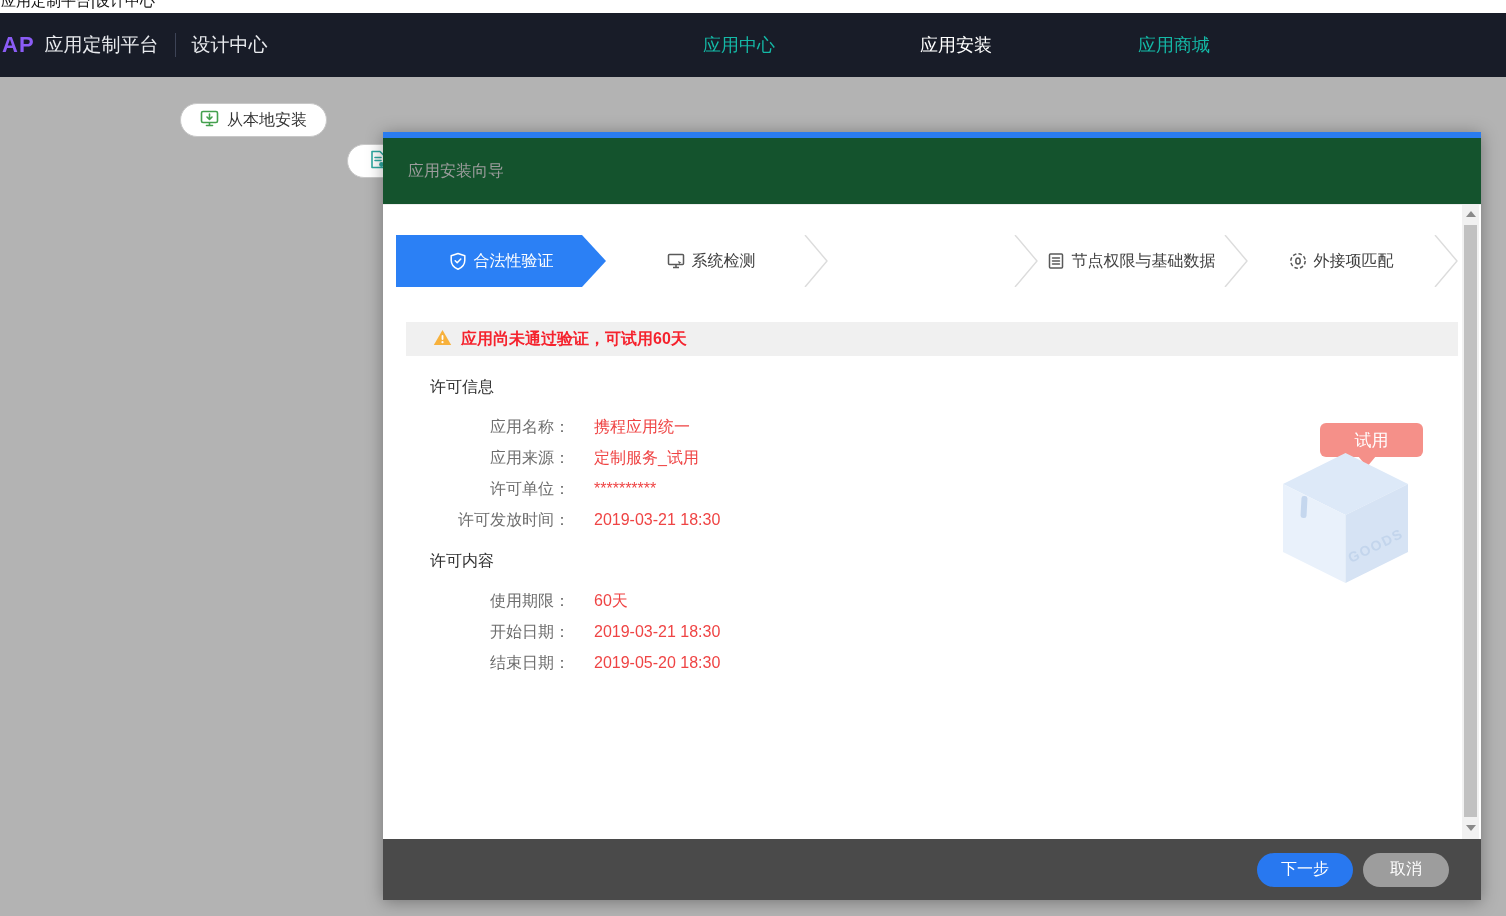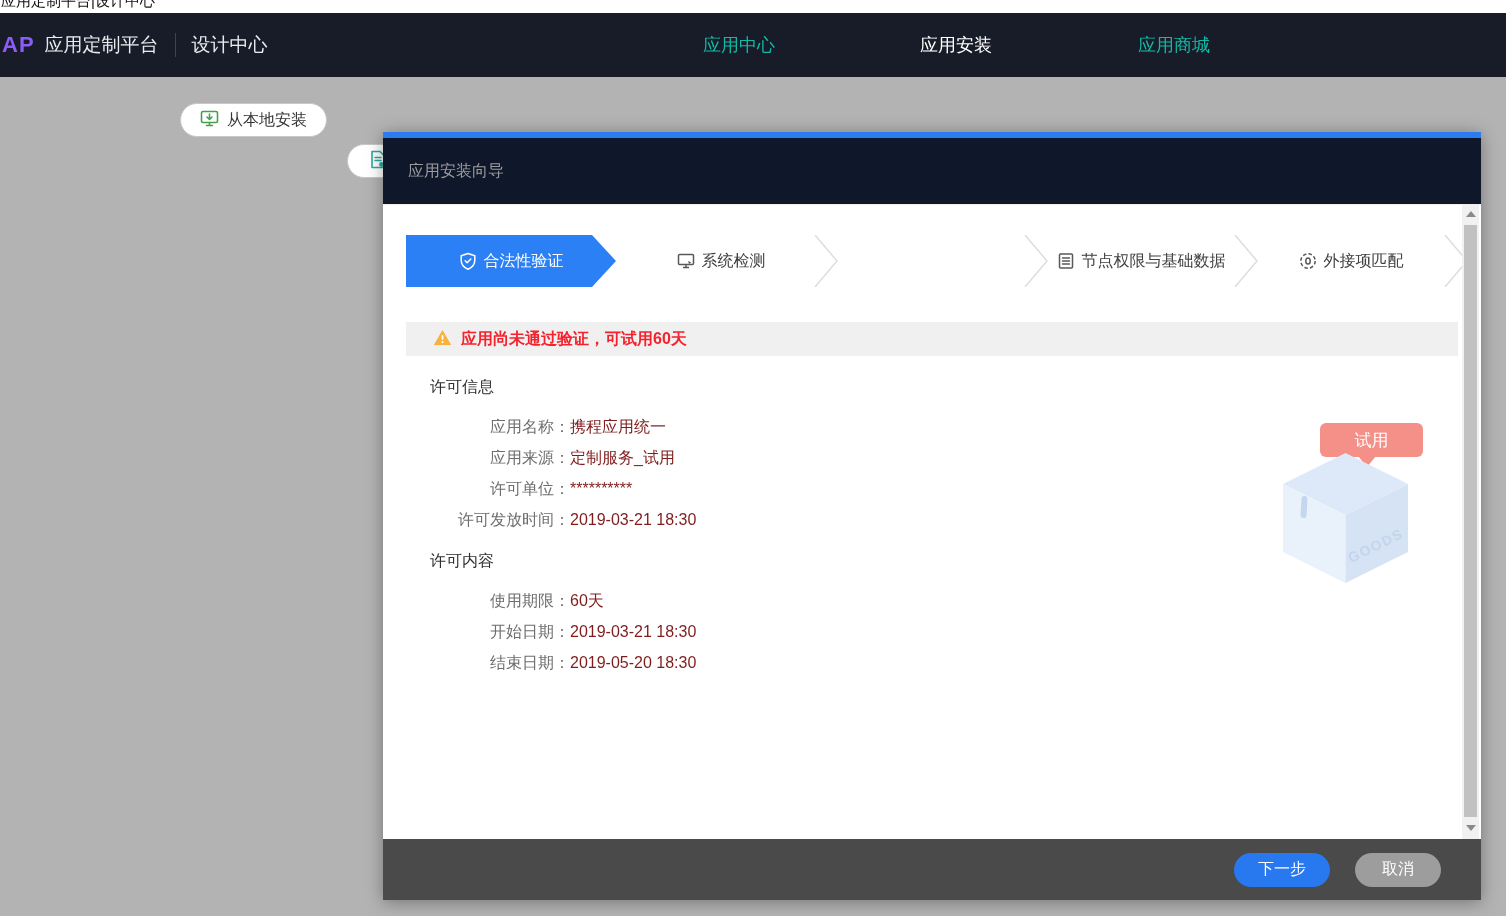--- a/index.html
+++ b/index.html
@@ -24,47 +24,47 @@
 
   
   .tool-btn { position:absolute; top:103px; height:34px; background:#fff; border:1px solid #c8c8c8; border-radius:17px; display:flex; align-items:center; justify-content:center; gap:8px; font-size:16px; color:#333; cursor:pointer; }
   .tool-btn.local { left:180px; width:147px; }
   .tool-btn.license { left:347px; width:166px;margin-top:41px; }
   .tool-btn svg { flex:0 0 auto; }
 
   
   .modal { position:absolute; left:383px; top:132px; width:1098px; height:768px; box-shadow:0 2px 16px rgba(0,0,0,.35); background:#fff; }
   .modal-topbar { height:6px; background:#2a7cf0; }
-  .modal-header { height:67px; background:#0f172a; border-bottom:1px solid #ededed; display:flex; align-items:center; padding-left:25px; }
+  .modal-header { height:67px; background:#14532d; border-bottom:1px solid #ededed; display:flex; align-items:center; padding-left:25px; }
   .modal-title { font-size:16px; color:#9c9c9c; }
   .modal-body { position:relative; height:634px; background:#fff; overflow:hidden; }
-  .modal-footer { height:61px; background:#4a4a4a; display:flex; align-items:center; justify-content:flex-end; gap:25px; padding-right:40px; }
+  .modal-footer { height:61px; background:#4a4a4a; display:flex; align-items:center; justify-content:flex-end; gap:10px; padding-right:32px; }
   .btn-next { width:96px; height:34px; border:none; border-radius:17px; background:#2878f0; color:#fff; font-size:16px; font-family:inherit; cursor:pointer; }
   .btn-cancel { width:86px; height:34px; border:none; border-radius:17px; background:#9d9d9d; color:#fff; font-size:16px; font-family:inherit; cursor:pointer; }
 
   
-  .steps { position:absolute; left:23px; top:30px; width:1052px; height:52px; }
+  .steps { position:absolute; left:13px; top:30px; width:1052px; height:52px; }
   .step { position:absolute; top:0; height:52px; width:210px; display:flex; align-items:center; justify-content:center; gap:7px; font-size:16px; color:#404040; cursor:pointer; white-space:nowrap; }
   .step .sicon { display:flex; align-items:center; }
   .step.active { background:#2b80f5; color:#fff; clip-path:polygon(0 0, 186px 0, 210px 26px, 186px 52px, 0 52px); z-index:2; }
   .sep { position:absolute; top:0; }
 
   
   .warn-bar { position:absolute; left:23px; top:117px; width:1052px; height:34px; background:#f0f0f0; display:flex; align-items:center; padding-left:27px; gap:9px;font-weight:bold; }
   .warn-text { font-size:16px; color:#f5222d; }
 
   
   .section { position:absolute; left:47px; }
   .section.info { top:172px; }
   .section.content { top:346px; }
   .sec-heading { font-size:16px; color:#2f2f2f; line-height:20px; }
   .rows { margin-top:14px; }
   .row { display:flex; line-height:31px; font-size:16px; }
   .row .lbl { width:140px; text-align:right; color:#6e6e6e; }
-  .row .val { margin-left:0; color:#7f1d1d; }
+  .row .val { margin-left:24px; color:#ef4444; }
 
   
   .trial-badge { position:absolute; left:937px; top:218px; width:103px; height:34px; background:#f59089; border-radius:6px; color:#fff; font-size:17px; display:flex; align-items:center; justify-content:center; }
   .trial-badge .tail { position:absolute; left:38px; top:33px; width:0; height:0; border:9px solid transparent; border-top:11px solid #f59089; }
   .goods-box { position:absolute; left:900px; top:248px; }
 
   
   .scrollbar { position:absolute; right:2px; top:0; bottom:0; width:17px; background:#f1f1f1; }
   .sb-thumb { position:absolute; left:2px; right:2px; top:20px; bottom:22px; background:#c1c1c1; }
   .sb-arrow { position:absolute; left:0; width:17px; height:18px; display:flex; align-items:center; justify-content:center; cursor:pointer; }

